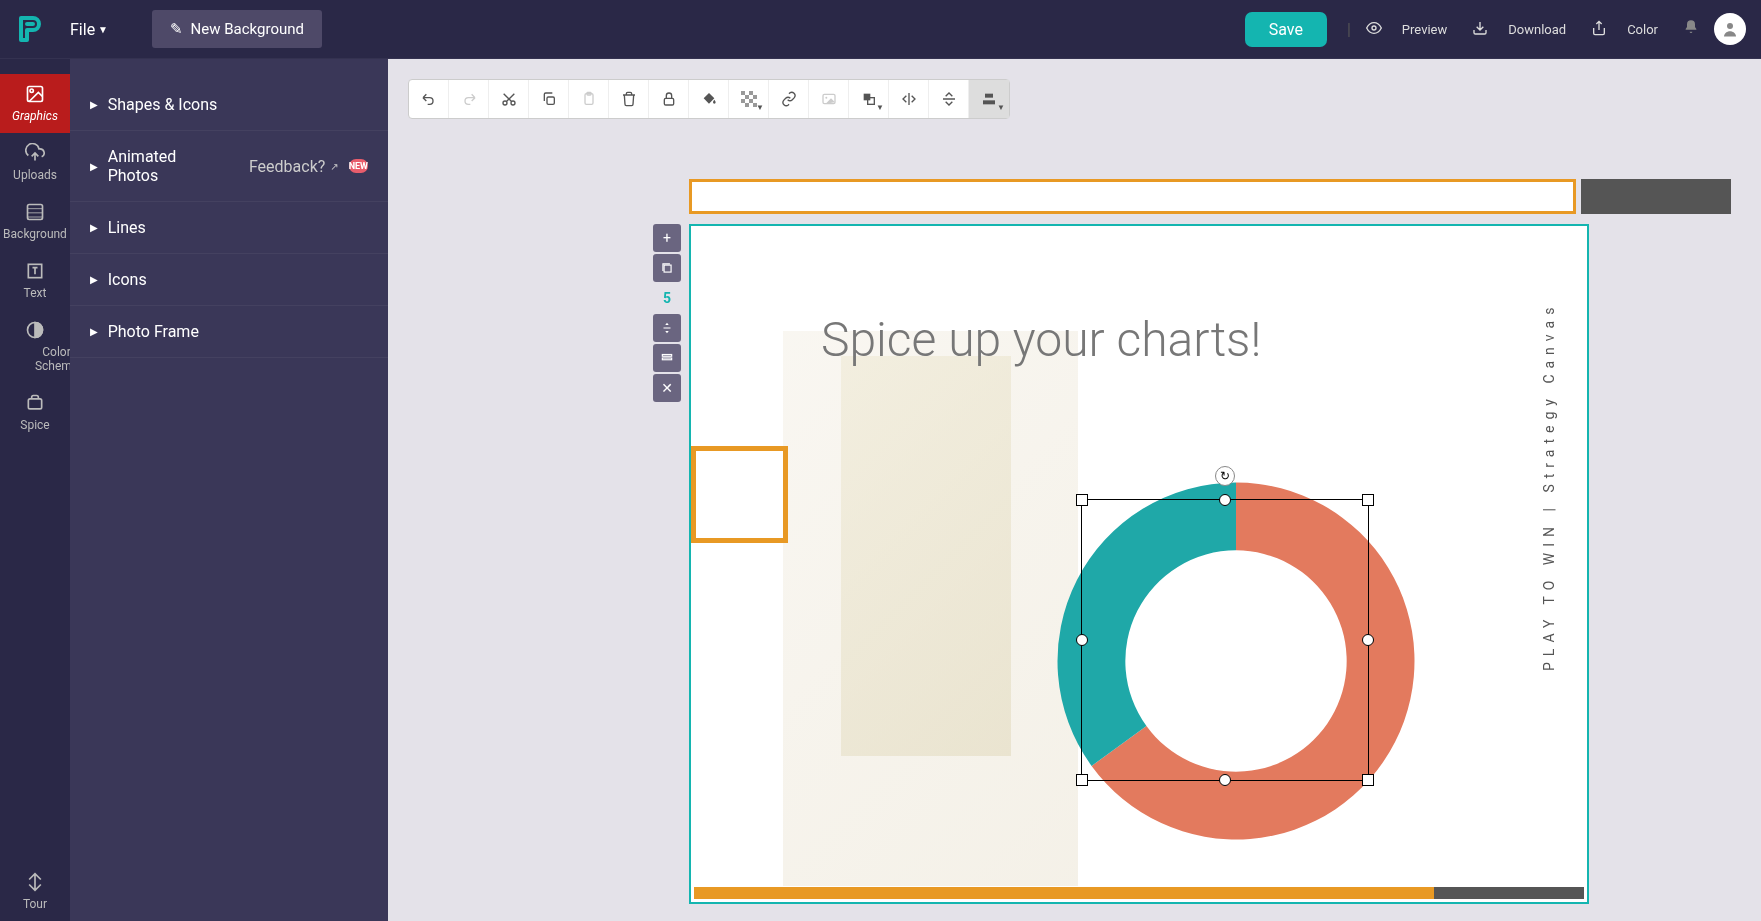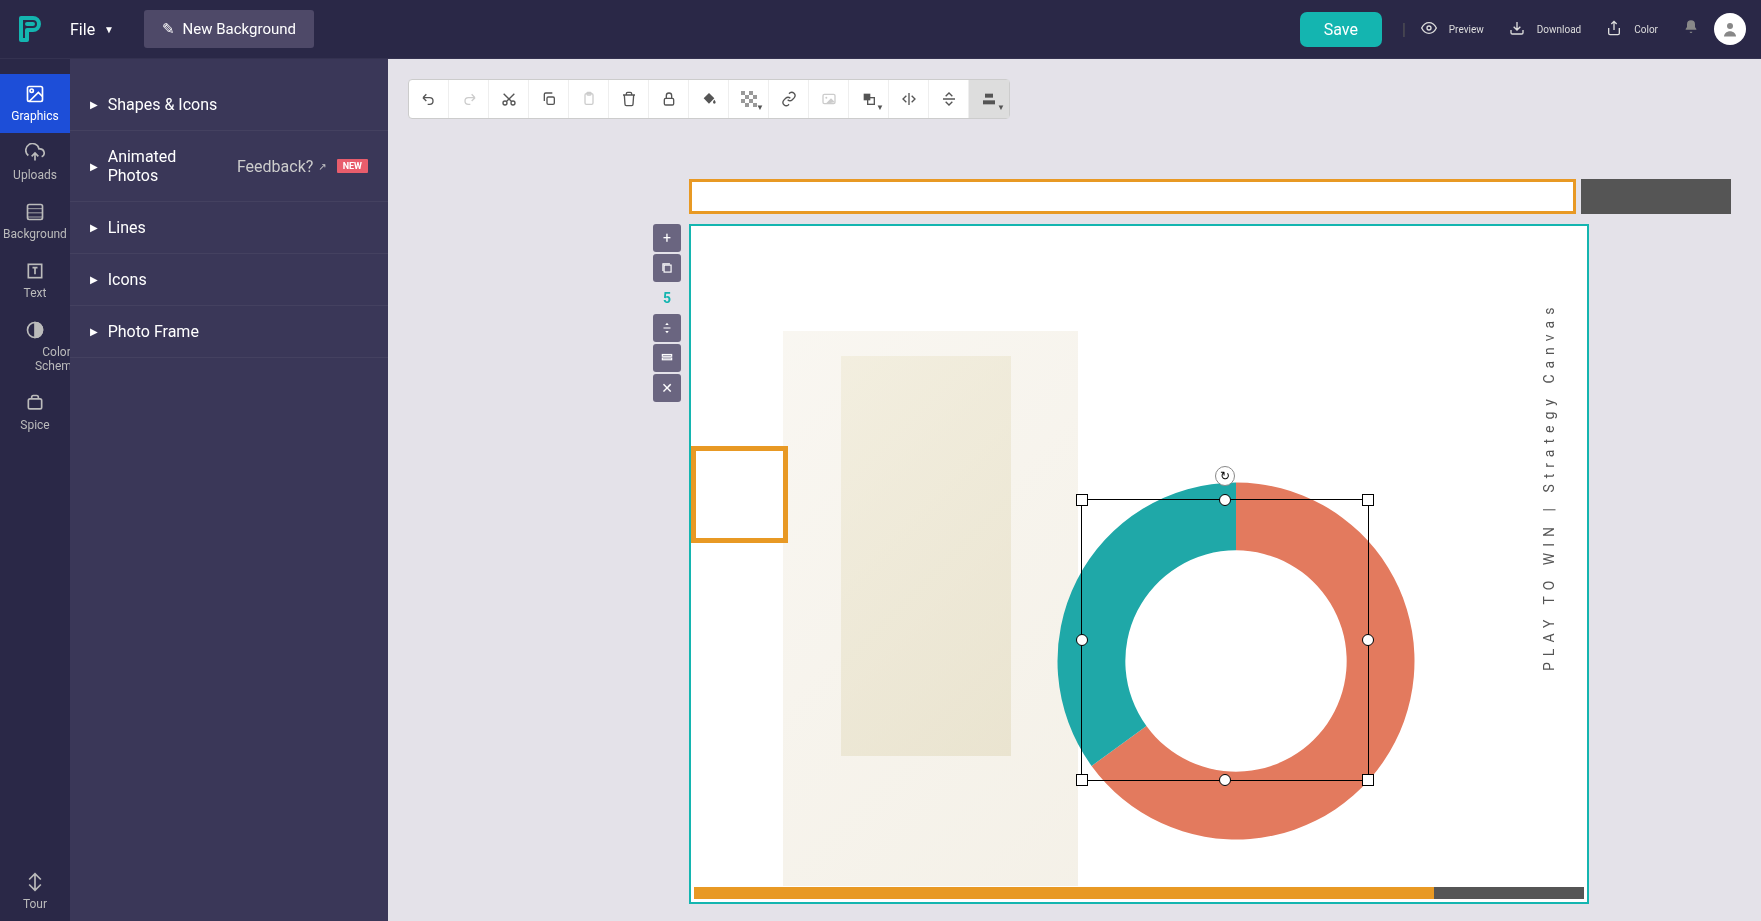--- a/index.html
+++ b/index.html
@@ -1,42 +1,42 @@
 <!DOCTYPE html>
 <html><head>
 <meta charset="utf-8">
 <style>
 * { margin: 0; padding: 0; box-sizing: border-box; font-family: -apple-system, BlinkMacSystemFont, "Segoe UI", Roboto, sans-serif; }
 body { width: 1761px; height: 921px; background: #2a2847; overflow: hidden; }
 
 
 .header { height: 59px; background: #2a2847; display: flex; align-items: center; padding: 0 15px; border-bottom: 1px solid rgba(255,255,255,0.05); }
 .logo { width: 30px; height: 30px; margin-right: 25px; }
-.file-menu { color: #fff; font-size: 16px; cursor: pointer; display: flex; align-items: center; gap: 9px; margin-right: 30px; }
+.file-menu { color: #fff; font-size: 16px; cursor: pointer; display: flex; align-items: center; gap: 3px; margin-right: 44px; }
 .new-btn { background: #4e4968; color: #fff; border: none; padding: 10px 18px; font-size: 15px; border-radius: 3px; cursor: pointer; display: flex; align-items: center; gap: 8px; }
 .header-spacer { flex: 1; }
 .save-btn { background: #14b5b0; color: #fff; border: none; padding: 8px 24px; font-size: 16px; border-radius: 7px; cursor: pointer; margin-right: 20px; }
 .header-sep { color: #555; margin-right: 15px; }
-.header-action { color: #ddd; font-size: 10px; cursor: pointer; display: flex; align-items: center; gap: 12px; margin-right: 25px; }
+.header-action { color: #ddd; font-size: 13px; cursor: pointer; display: flex; align-items: center; gap: 20px; margin-right: 25px; }
 .notif-icon { color: #888; margin-right: 15px; cursor: pointer; }
 .avatar { width: 32px; height: 32px; background: #fff; border-radius: 50%; display: flex; align-items: center; justify-content: center; cursor: pointer; }
 .avatar svg { fill: #888; }
 
 
 .left-rail { position: absolute; left: 0; top: 59px; width: 70px; height: calc(100% - 59px); background: #2a2847; display: flex; flex-direction: column; align-items: center; padding-top: 15px; }
 .rail-item { width: 100%; display: flex; flex-direction: column; align-items: center; padding: 10px 0; color: #bbb; font-size: 12px; cursor: pointer; gap: 5px; }
-.rail-item.active { background: #1d4ed8; color: #fff; }
+.rail-item.active { background: #b91c1c; color: #fff; font-style: italic; }
 .rail-spacer { flex: 1; }
 
 
 .panel { position: absolute; left: 70px; top: 59px; width: 318px; height: calc(100% - 59px); background: #3a3758; padding: 20px 0; }
 .panel-item { padding: 16px 20px; color: #fff; font-size: 16px; cursor: pointer; display: flex; align-items: center; gap: 10px; border-bottom: 1px solid rgba(255,255,255,0.05); }
 .panel-caret { font-size: 10px; }
 .feedback-link { font-size: 16px; color: #ccc; margin-left: 10px; }
-.new-badge { background: #e85d6c; color: #fff; font-size: 9px; padding: 2px 6px; border-radius: 1px; margin-left: auto; font-weight: bold; }
+.new-badge { background: #e85d6c; color: #fff; font-size: 9px; padding: 2px 0; border-radius: 7px; margin-left: auto; font-weight: bold; }
 .panel-collapse { position: absolute; right: -12px; top: 340px; width: 14px; height: 30px; background: #3a3758; border-radius: 0 8px 8px 0; display: flex; align-items: center; justify-content: center; color: #fff; font-size: 10px; cursor: pointer; }
 
 
 .canvas-area { position: absolute; left: 388px; top: 59px; right: 0; bottom: 0; background: #e4e2e9; }
 
 
 .canvas-toolbar { position: absolute; left: 20px; top: 20px; background: #fff; border: 1px solid #ccc; border-radius: 4px; display: flex; height: 40px; }
 .tb-btn { width: 40px; height: 38px; display: flex; align-items: center; justify-content: center; border-right: 1px solid #eee; cursor: pointer; color: #555; position: relative; }
 .tb-btn.disabled { color: #ccc; cursor: default; }
 .tb-btn.active { background: #ddd; }
@@ -337,20 +337,21 @@
             <rect x="4" y="6" width="16" height="3"></rect>
             <rect x="4" y="12" width="16" height="3"></rect>
           </svg>
         </div>
       <div class="slide-ctrl">✕</div>
     </div>
 
     <div class="slide">
       <div class="stairs-bg"></div>
       <div class="stairs-bg2"></div>
+      <div class="slide-title">Spice up your charts!</div>
       <div class="orange-box"></div>
       <div class="vertical-text">PLAY TO WIN | Strategy Canvas</div>
       <div class="bottom-bar-orange"></div>
       <div class="bottom-bar-gray"></div>
 
       <div class="donut-wrap">
         <svg viewBox="0 0 200 200" id="donut-svg">
             <path d="M100 15 A85 85 0 1 1 31.233555478129475 149.96174644486024 L57.36480439644027 130.97628279581335 A52.7 52.7 0 1 0 100 47.3 Z" fill="#e37a5e"></path>
             <path d="M31.233555478129475 149.96174644486024 A85 85 0 0 1 99.99999999999999 15 L99.99999999999999 47.3 A52.7 52.7 0 0 0 57.36480439644027 130.97628279581335 Z" fill="#1fa8a8"></path>
           </svg>

